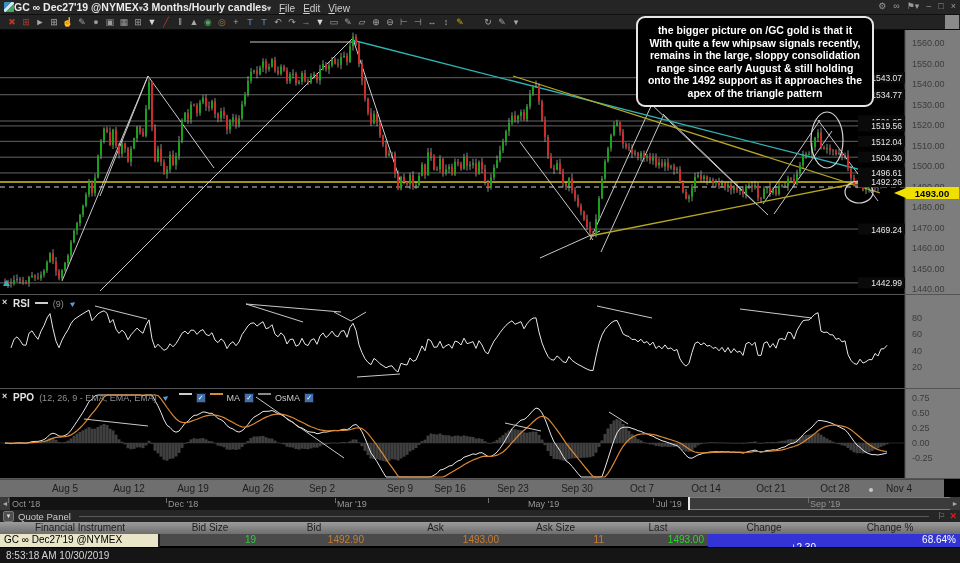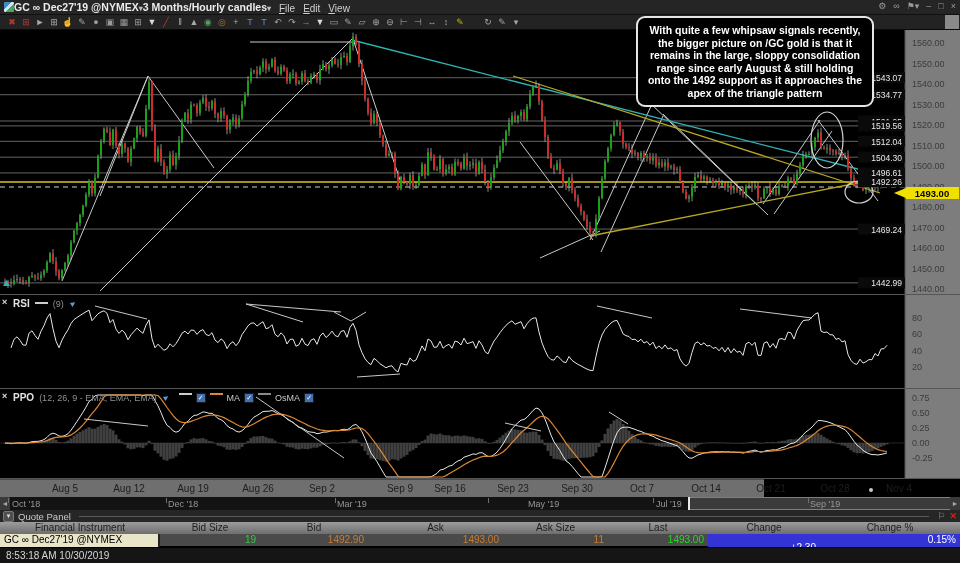--- a/index.html
+++ b/index.html
@@ -26,21 +26,21 @@
   
   .panel-x{color:#e0e0e0;font-size:9px;font-weight:bold;z-index:22;}
   .ind-header{display:flex;align-items:center;gap:5px;z-index:21;height:11px;}
   .ind-title{color:#e2e2e2;font-size:10px;font-weight:bold;}
   .ind-params{color:#8f8f8f;font-size:9px;}
   .swatch{display:inline-block;width:13px;height:0;border-top:2px solid #ccc;margin-bottom:2px;}
   .chk{display:inline-block;width:8px;height:8px;background:#3f6fae;border:1px solid #1a1a1a;color:#fff;font-size:7px;line-height:8px;text-align:center;}
   .pointer-ic{color:#5b9bd5;font-size:8px;transform:rotate(-35deg);display:inline-block;}
   .leg-label{color:#c8c8c8;font-size:9px;}
   
-  #xaxis{left:0;top:479px;width:764px;height:18px;background:#6f6f6f;border-top:1px solid #4a4a4a;}
+  #xaxis{left:0;top:479px;width:944px;height:18px;background:#6f6f6f;border-top:1px solid #4a4a4a;}
   .xlab{position:absolute;top:3px;transform:translateX(-50%);color:#1d1d1d;font-size:10px;white-space:nowrap;}
   #today-dot{position:absolute;left:869px;top:8px;width:4px;height:4px;border-radius:2px;background:#c8c8c8;}
   
   #timeline{left:0;top:497px;width:960px;height:13px;background:#131313;}
   #tl-sel{position:absolute;left:690px;top:0;width:260px;height:13px;background:#3b3b3b;border-top:1px solid #7e7e7e;border-bottom:1px solid #7e7e7e;box-sizing:border-box;}
   #tl-thumbline{position:absolute;left:688px;top:0;width:2px;height:13px;background:#e8e8e8;}
   .tl-lab{position:absolute;top:2px;color:#969696;font-size:9px;white-space:nowrap;}
   .tl-tick{position:absolute;top:1px;width:1px;height:5px;background:#6f6f6f;}
   .tl-btn{position:absolute;top:0;width:10px;height:13px;background:#3a3a3a;color:#a8a8a8;font-size:7px;line-height:13px;text-align:center;}
   
@@ -1113,22 +1113,22 @@
     <line x1="505" y1="423" x2="541" y2="431" stroke="#c9c9c9" stroke-width="1"></line>
     <line x1="609" y1="412" x2="628" y2="424" stroke="#c9c9c9" stroke-width="1"></line>
     <text x="912" y="401" fill="#3c3c3c" font-size="9px">0.75</text>
     <text x="912" y="416" fill="#3c3c3c" font-size="9px">0.50</text>
     <text x="912" y="431" fill="#3c3c3c" font-size="9px">0.25</text>
     <text x="912" y="446" fill="#3c3c3c" font-size="9px">0.00</text>
     <text x="912" y="461" fill="#3c3c3c" font-size="9px">-0.25</text>
   </svg>
 
 <div id="annotation" class="abs">
+    <div>the bigger picture on /GC gold is that it</div>
     <div>With quite a few whipsaw signals recently,</div>
-    <div>the bigger picture on /GC gold is that it</div>
     <div>remains in the large, sloppy consolidation</div>
     <div>range since early August &amp; still holding</div>
     <div>onto the 1492 support as it approaches the</div>
     <div>apex of the triangle pattern</div>
   </div>
 
 <div class="abs panel-x" style="left:2px;top:297px">×</div>
 <div class="ind-header abs" style="left:13px;top:298px">
   <span class="ind-title">RSI</span>
   <span class="swatch" id="rsi-swatch" style="border-top-color: rgb(204, 204, 204);"></span>
@@ -1208,18 +1208,18 @@
     <div class="qp-h">Change %</div>
   </div>
 <div id="qp-row" class="abs" style="grid-template-columns: 160px 100px 108px 135px 105px 100px 112px 140px;">
     <div class="qp-c" style="color: rgb(0, 0, 0); text-align: left; padding: 0px 4px; background: rgb(232, 229, 200); border-right: 2px solid rgb(34, 34, 34);">GC ∞ Dec27'19 @NYMEX</div>
     <div class="qp-c" style="color: rgb(46, 204, 64); text-align: right; padding: 0px 4px;">19</div>
     <div class="qp-c" style="color: rgb(200, 125, 51); text-align: right; padding: 0px 4px;">1492.90</div>
     <div class="qp-c" style="color: rgb(200, 125, 51); text-align: right; padding: 0px 4px;">1493.00</div>
     <div class="qp-c" style="color: rgb(200, 125, 51); text-align: right; padding: 0px 4px;">11</div>
     <div class="qp-c" style="color: rgb(34, 221, 34); text-align: right; padding: 0px 4px;">1493.00</div>
     <div class="qp-c" style="color: rgb(255, 255, 255); text-align: right; padding: 8px 4px; background: rgb(51, 51, 214);">+2.30</div>
-    <div class="qp-c" style="color: rgb(255, 255, 255); text-align: right; padding: 0px 4px; background: rgb(51, 51, 214);">0.15%</div>
+    <div class="qp-c" style="color: rgb(255, 255, 255); text-align: right; padding: 0px 4px; background: rgb(51, 51, 214);">68.64%</div>
   </div>
 
 <div id="statusbar" class="abs">
   <span>8:53:18 AM 10/30/2019</span>
 </div>
 
 </body></html>

